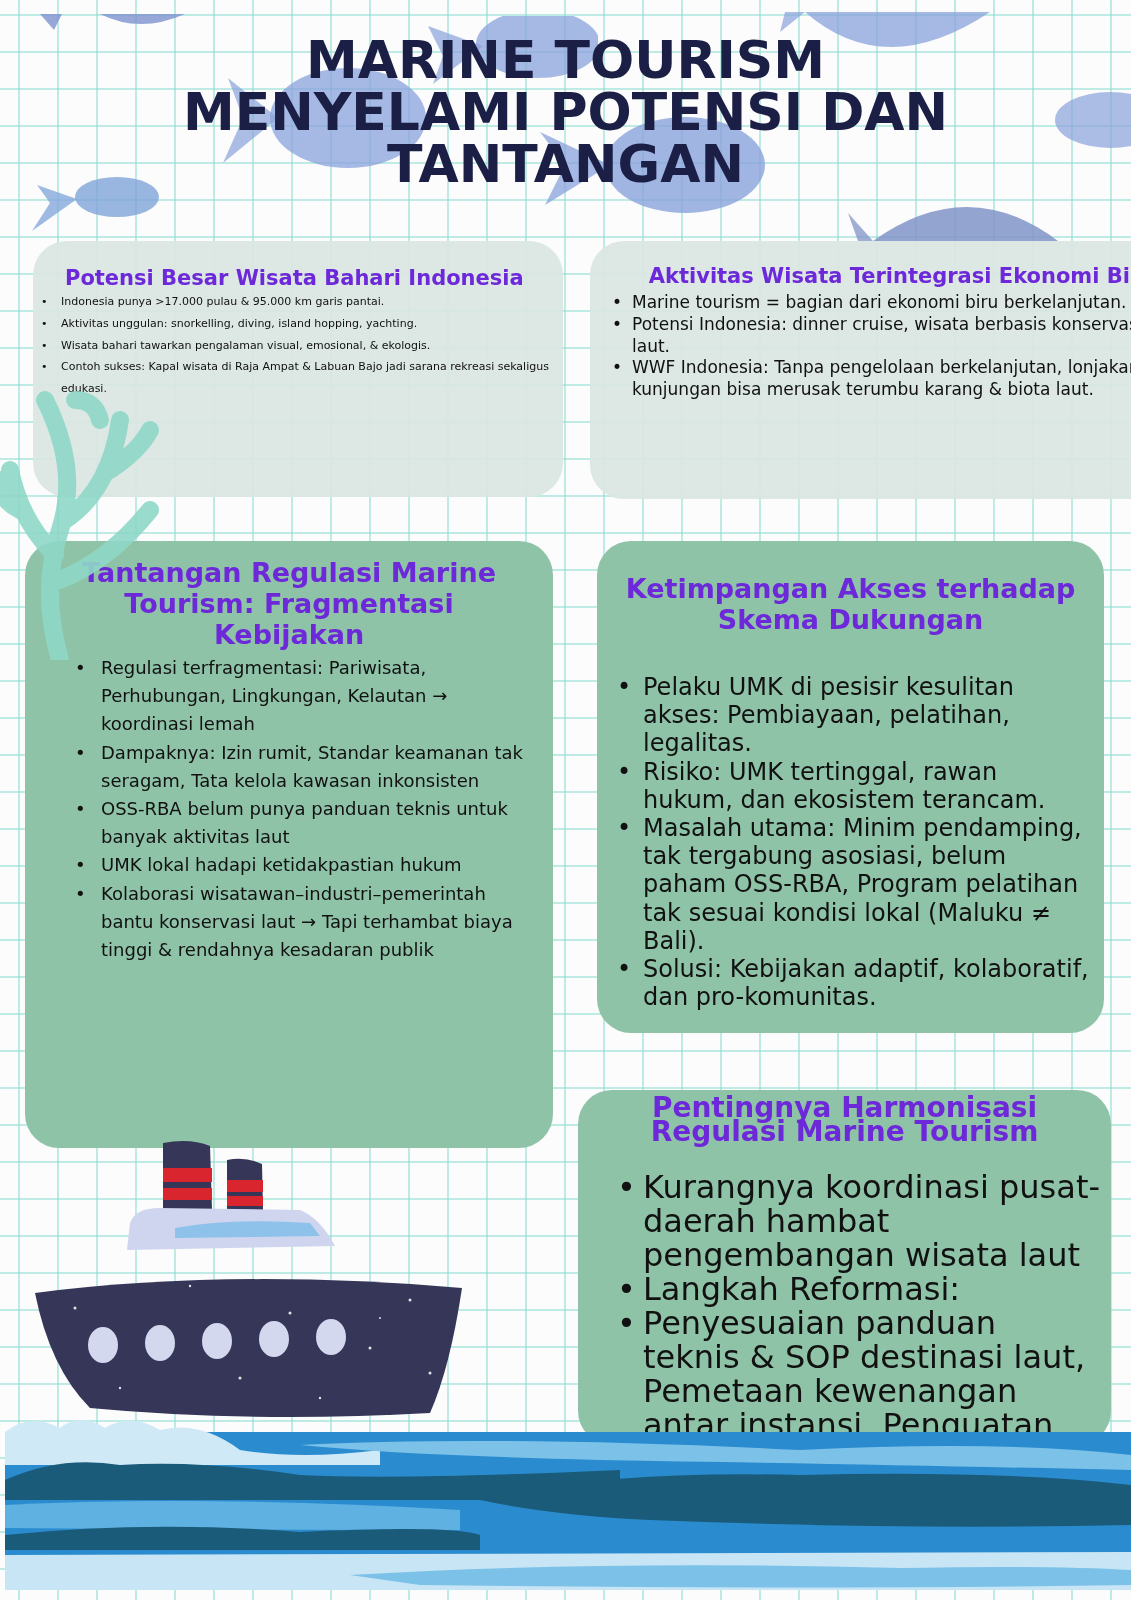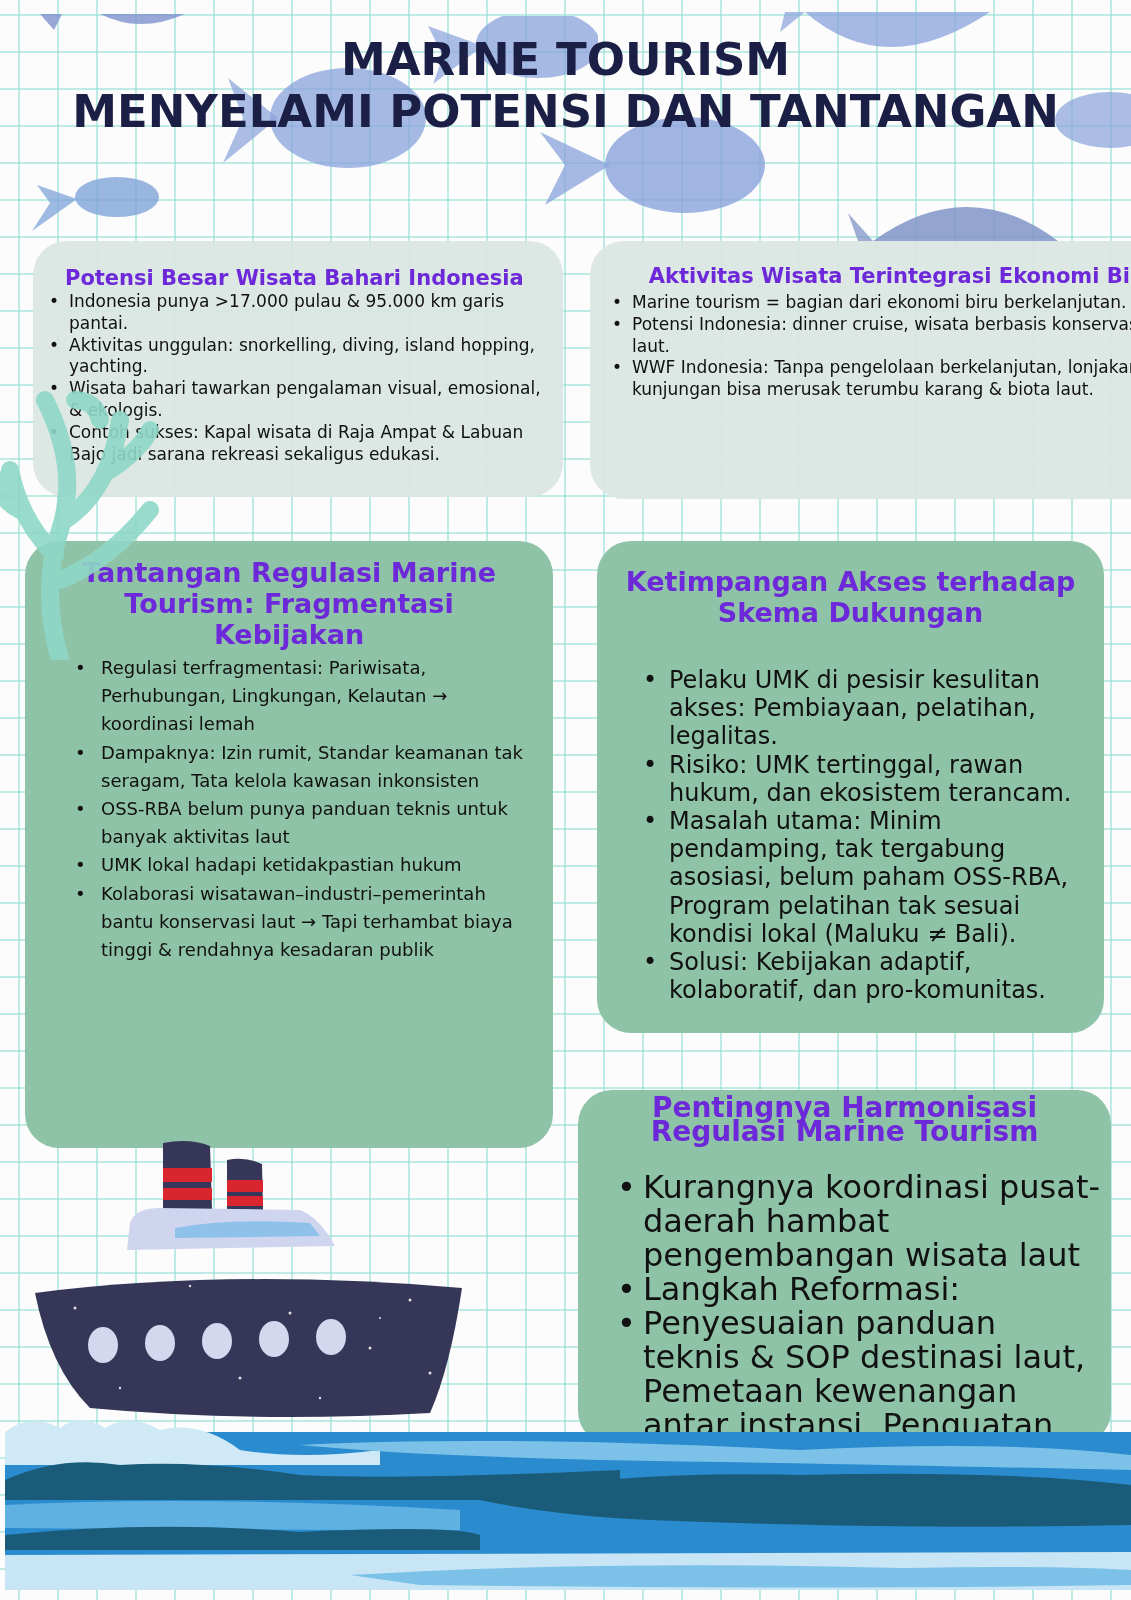--- a/index.html
+++ b/index.html
@@ -13,56 +13,56 @@
     background-size: 39px 37px;
     background-position: 18px 14px;
     font-family: "DejaVu Sans", sans-serif;
     color: #111;
   }
   .fish { position: absolute; }
   .title {
     position: absolute; left: 0; top: 34px; width: 1131px;
     text-align: center; color: #1b1f45; font-weight: bold;
     font-family: "DejaVu Sans", sans-serif;
-    font-size: 45px; line-height: 52px; letter-spacing: 0px;
+    font-size: 52px; line-height: 52px; letter-spacing: 0px;
     z-index: 5;
   }
   .card {
     position: absolute; border-radius: 34px; z-index: 3;
   }
   .card.light { background: rgba(218,230,226,0.93); }
   .card.green { background: #8fc3a8; }
   .card h2 {
     color: #6d28d9; font-weight: bold; text-align: center;
     font-family: "DejaVu Sans", sans-serif;
   }
   .card ul { list-style: none; }
   .card li { position: relative; }
   .card li::before {
     content: "•"; position: absolute; left: -22px; top: 0;
   }
   
   #c1 { left: 33px; top: 241px; width: 530px; height: 256px; }
   #c1 h2 { font-size: 21px; line-height: 26px; text-align: left; padding: 24px 0 0 32px; }
-  #c1 ul { padding: 0 12px 0 36px; font-size: 17px; line-height: 21.8px; }
+  #c1 ul { padding: 0 12px 0 28px; font-size: 11px; line-height: 21.8px; }
   #c1 li::before { left: -20px; }
   
   #c2 { left: 590px; top: 241px; width: 600px; height: 258px; }
   #c2 h2 { font-size: 21px; line-height: 27px; padding: 22px 16px 0 40px; }
   #c2 ul { padding: 2px 10px 0 42px; font-size: 17px; line-height: 21.8px; }
   #c2 li::before { left: -20px; }
   
   #c3 { left: 25px; top: 541px; width: 528px; height: 607px; }
   #c3 h2 { font-size: 27px; line-height: 31px; padding: 16px 40px 0 40px; }
   #c3 ul { padding: 4px 10px 0 76px; font-size: 18px; line-height: 28.2px; }
   #c3 li::before { left: -26px; }
   
   #c4 { left: 597px; top: 541px; width: 507px; height: 492px; }
-  #c4 h2 { font-size: 27px; line-height: 31px; padding: 25px 20px 0 20px; }
-  #c4 ul { padding: 38px 10px 0 72px; font-size: 24px; line-height: 28.2px; }
+  #c4 h2 { font-size: 27px; line-height: 31px; padding: 32px 20px 0 20px; }
+  #c4 ul { padding: 38px 10px 0 46px; font-size: 24px; line-height: 28.2px; }
   #c4 li::before { left: -26px; }
   
   #c5 { left: 578px; top: 1090px; width: 533px; height: 355px; }
   #c5 h2 { font-size: 28px; line-height: 24px; padding: 6px 30px 0 30px; }
   #c5 ul { padding: 26px 10px 0 65px; font-size: 32px; line-height: 34px; }
   #c5 li::before { left: -26px; }
 
   .ship { position: absolute; left: 30px; top: 1138px; width: 440px; height: 282px; z-index: 4; }
   .sea { position: absolute; left: 0; top: 1420px; width: 1131px; height: 180px; z-index: 6; }
   .coral { position: absolute; left: 0; top: 380px; width: 175px; height: 280px; z-index: 4; }

